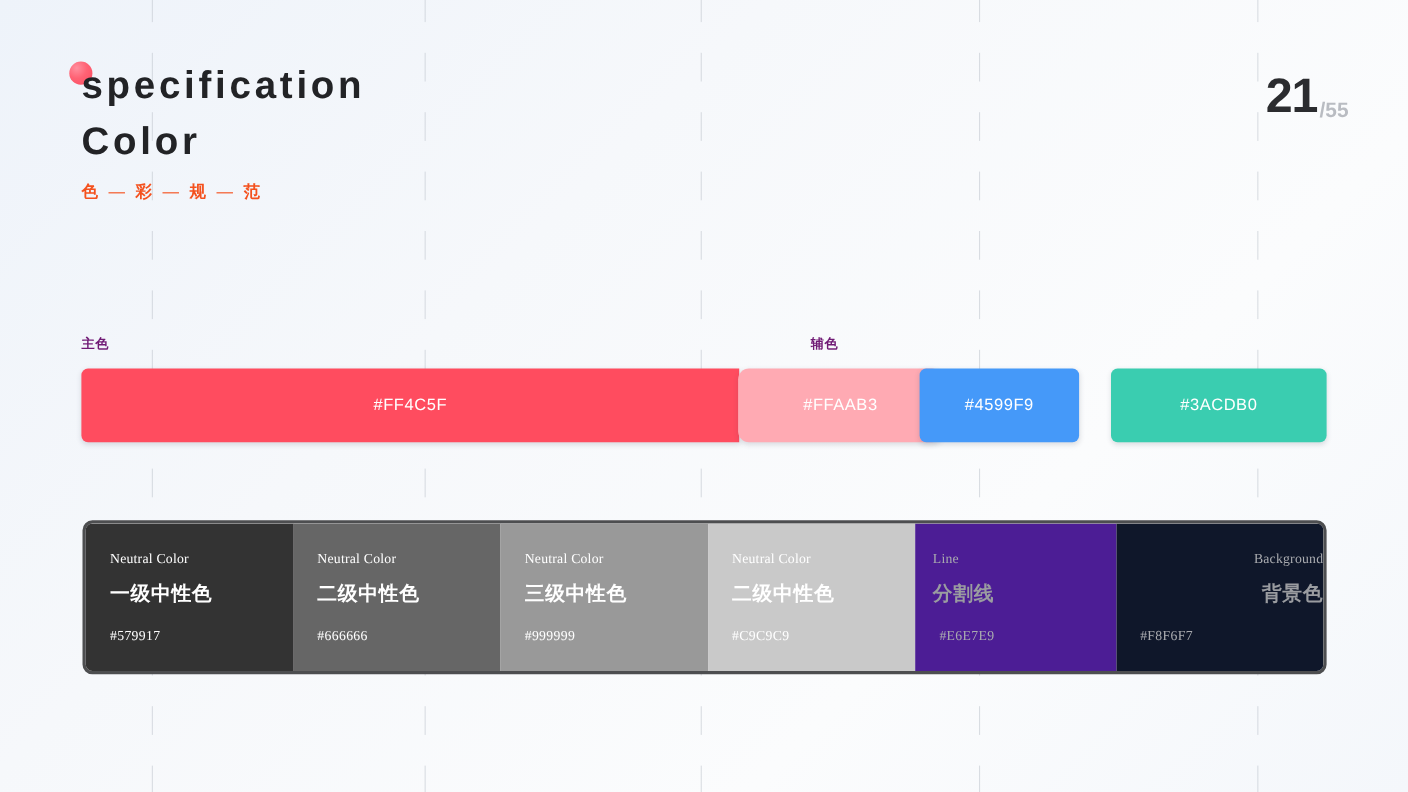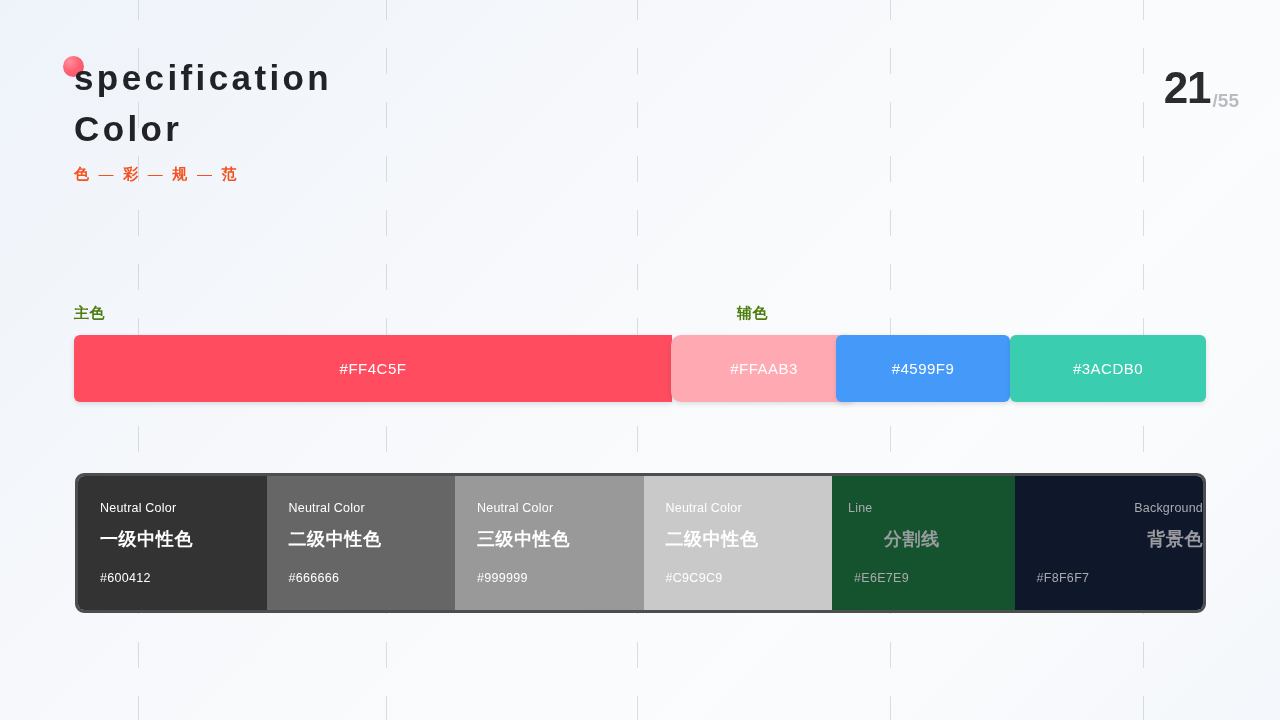--- a/index.html
+++ b/index.html
@@ -44,54 +44,54 @@
     white-space:nowrap;
   }
   .subtitle{
     margin-top:11px;
     font-size:15px; font-weight:700; color:#f4511e;
     letter-spacing:1.2px; white-space:nowrap;
   }
   .subtitle .sep{ color:#f4511e; padding:0 3px; font-weight:400; }
 
   .pager{
-    position:absolute; right:41px; top:66px;
+    position:absolute; right:54px; top:66px;
     display:flex; align-items:flex-end; z-index:2;text-align:center;
   }
   .pager-current{
     font-size:44px; font-weight:700; color:#2b2c2f;
     letter-spacing:-1px; line-height:1;
   }
   .pager-total{
     font-size:19px; font-weight:700; color:#b9bcc2;
     line-height:1; margin-left:2px; margin-bottom:0;
   }
 
   
   .sec-label{
     position:absolute; z-index:2;
-    font-size:15px; font-weight:700; color:#4d7c0f; letter-spacing:.5px;
+    font-size:12px; font-weight:700; color:#701a75; letter-spacing:.5px;
   }
   .sec-label.primary{ left:74px; top:304px; }
   .sec-label.secondary{ left:737px; top:304px; }
 
   
   .palette{
     position:absolute; left:74px; top:335px;
     width:1132px; height:67px; z-index:2;
   }
   .swatch{
     position:absolute; top:0; height:67px;
     display:flex; align-items:center; justify-content:center;
     color:#ffffff; font-size:15px; font-weight:400; letter-spacing:.5px;
     box-shadow:0 2px 5px rgba(60,70,90,.16);
   }
   .swatch.s0{ left:0px;   width:598px;  border-radius:6px 0 0 6px; z-index:1; }
   .swatch.s1{ left:597px; width:186px;  border-radius:10px;         z-index:2; }
-  .swatch.s2{ left:762px; width:174px;  border-radius:6px;         z-index:3; }
+  .swatch.s2{ left:762px; width:145px;  border-radius:6px;         z-index:3; }
   .swatch.s3{ left:936px; width:196px;  border-radius:6px;         z-index:4; }
 
   
   .neutral-panel{
     position:absolute; left:75px; top:473px;
     width:1131px; height:140px; z-index:2;
     border:3px solid #4d4e50; border-radius:9px;
     display:flex; overflow:hidden;
     background:#f8f6f7;
   }
@@ -109,21 +109,21 @@
     font-size:18px; font-weight:700; letter-spacing:.6px; line-height:1;
   }
   .ncard-hex{
     position:absolute; left:22px; bottom:26px;
     font-size:12.5px; font-weight:400; letter-spacing:.3px; line-height:1;
   }
   .ncard.light .ncard-eyebrow,
   .ncard.light .ncard-name,
   .ncard.light .ncard-hex{ color:#ffffff; }
   .ncard.dark .ncard-eyebrow{ color:#a9abaf; }
-  .ncard.dark .ncard-name{ color:#9a9ca0;margin-left:36px; }
+  .ncard.dark .ncard-name{ color:#9a9ca0; }
   .ncard.dark .ncard-hex{ color:#a9abaf; }
 </style>
 </head>
 <body>
 
 <div class="grid-layer">
   <div class="grid-line" style="left:138px"></div>
   <div class="grid-line" style="left:386px"></div>
   <div class="grid-line" style="left:637px"></div>
   <div class="grid-line" style="left:890px"></div>
@@ -165,47 +165,47 @@
     <span>#FFAAB3</span>
   </div>
   <div class="swatch s2" style="background: rgb(69, 153, 249);">
     <span>#4599F9</span>
   </div>
   <div class="swatch s3" style="background: rgb(58, 205, 176); text-align: center;">
     <span>#3ACDB0</span>
   </div>
 </div>
 
-<div class="neutral-panel" style="border-color: rgb(77, 78, 80);">
+<div class="neutral-panel" style="border-color: rgb(77, 78, 80); font-family: Liberation Serif, serif;">
 
   <div class="ncard light" style="background: rgb(51, 51, 51);">
     <div class="ncard-eyebrow">Neutral Color</div>
     <div class="ncard-name">一级中性色</div>
-    <div class="ncard-hex">#600412</div>
+    <div class="ncard-hex">#579917</div>
   </div>
 
   <div class="ncard light" style="background: rgb(102, 102, 102);">
     <div class="ncard-eyebrow">Neutral Color</div>
     <div class="ncard-name">二级中性色</div>
     <div class="ncard-hex">#666666</div>
   </div>
 
   <div class="ncard light" style="background: rgb(153, 153, 153);">
     <div class="ncard-eyebrow">Neutral Color</div>
     <div class="ncard-name">三级中性色</div>
     <div class="ncard-hex">#999999</div>
   </div>
 
   <div class="ncard light" style="background: rgb(201, 201, 201);">
     <div class="ncard-eyebrow">Neutral Color</div>
     <div class="ncard-name">二级中性色</div>
     <div class="ncard-hex">#C9C9C9</div>
   </div>
 
-  <div class="ncard dark" style="background: #14532d; padding-left: 16px;">
+  <div class="ncard dark" style="background: #4c1d95; padding-left: 16px;">
     <div class="ncard-eyebrow">Line</div>
     <div class="ncard-name">分割线</div>
     <div class="ncard-hex">#E6E7E9</div>
   </div>
 
   <div class="ncard dark" style="background: #0f172a; text-align: right;">
     <div class="ncard-eyebrow">Background</div>
     <div class="ncard-name">背景色</div>
     <div class="ncard-hex">#F8F6F7</div>
   </div>

